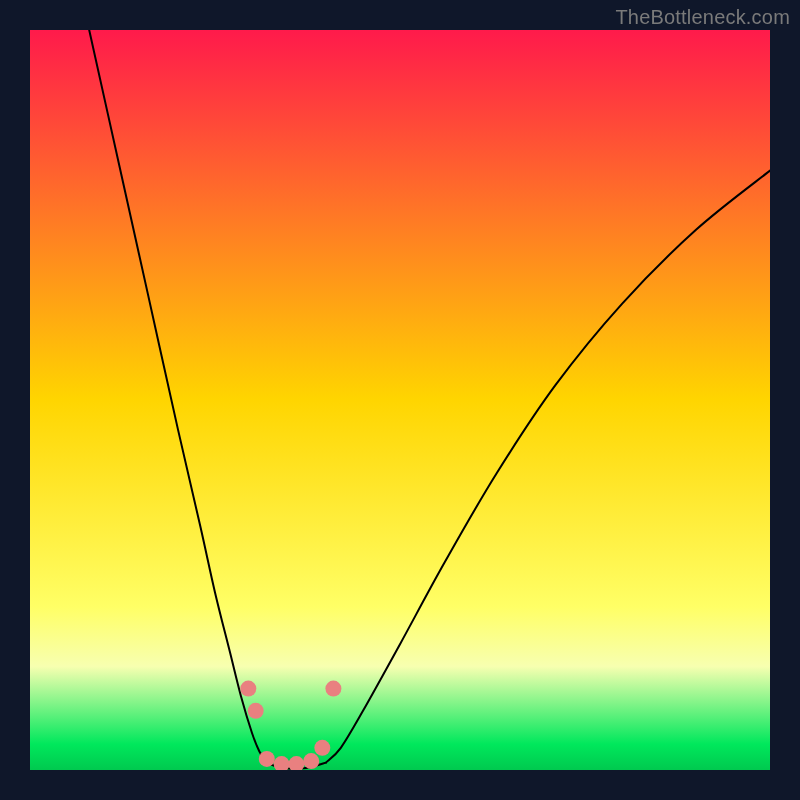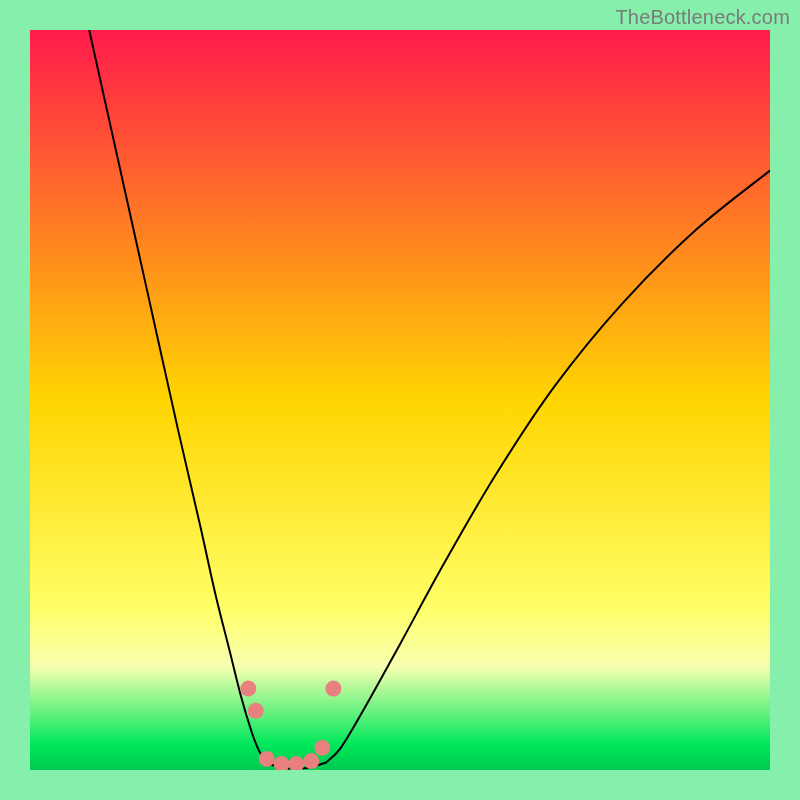--- a/index.html
+++ b/index.html
@@ -8,21 +8,21 @@
     width: 800px;
     height: 800px;
     background: #000;
     overflow: hidden;
     font-family: Arial, Helvetica, sans-serif;
   }
   .frame {
     position: absolute;
     left: 0; top: 0;
     width: 800px; height: 800px;
-    background: #86efac;
+    background: #0f172a;
   }
   .plot-area {
     position: absolute;
     left: 30px;
     top: 30px;
     width: 740px;
     height: 740px;
     overflow: hidden;
   }
   .watermark {

